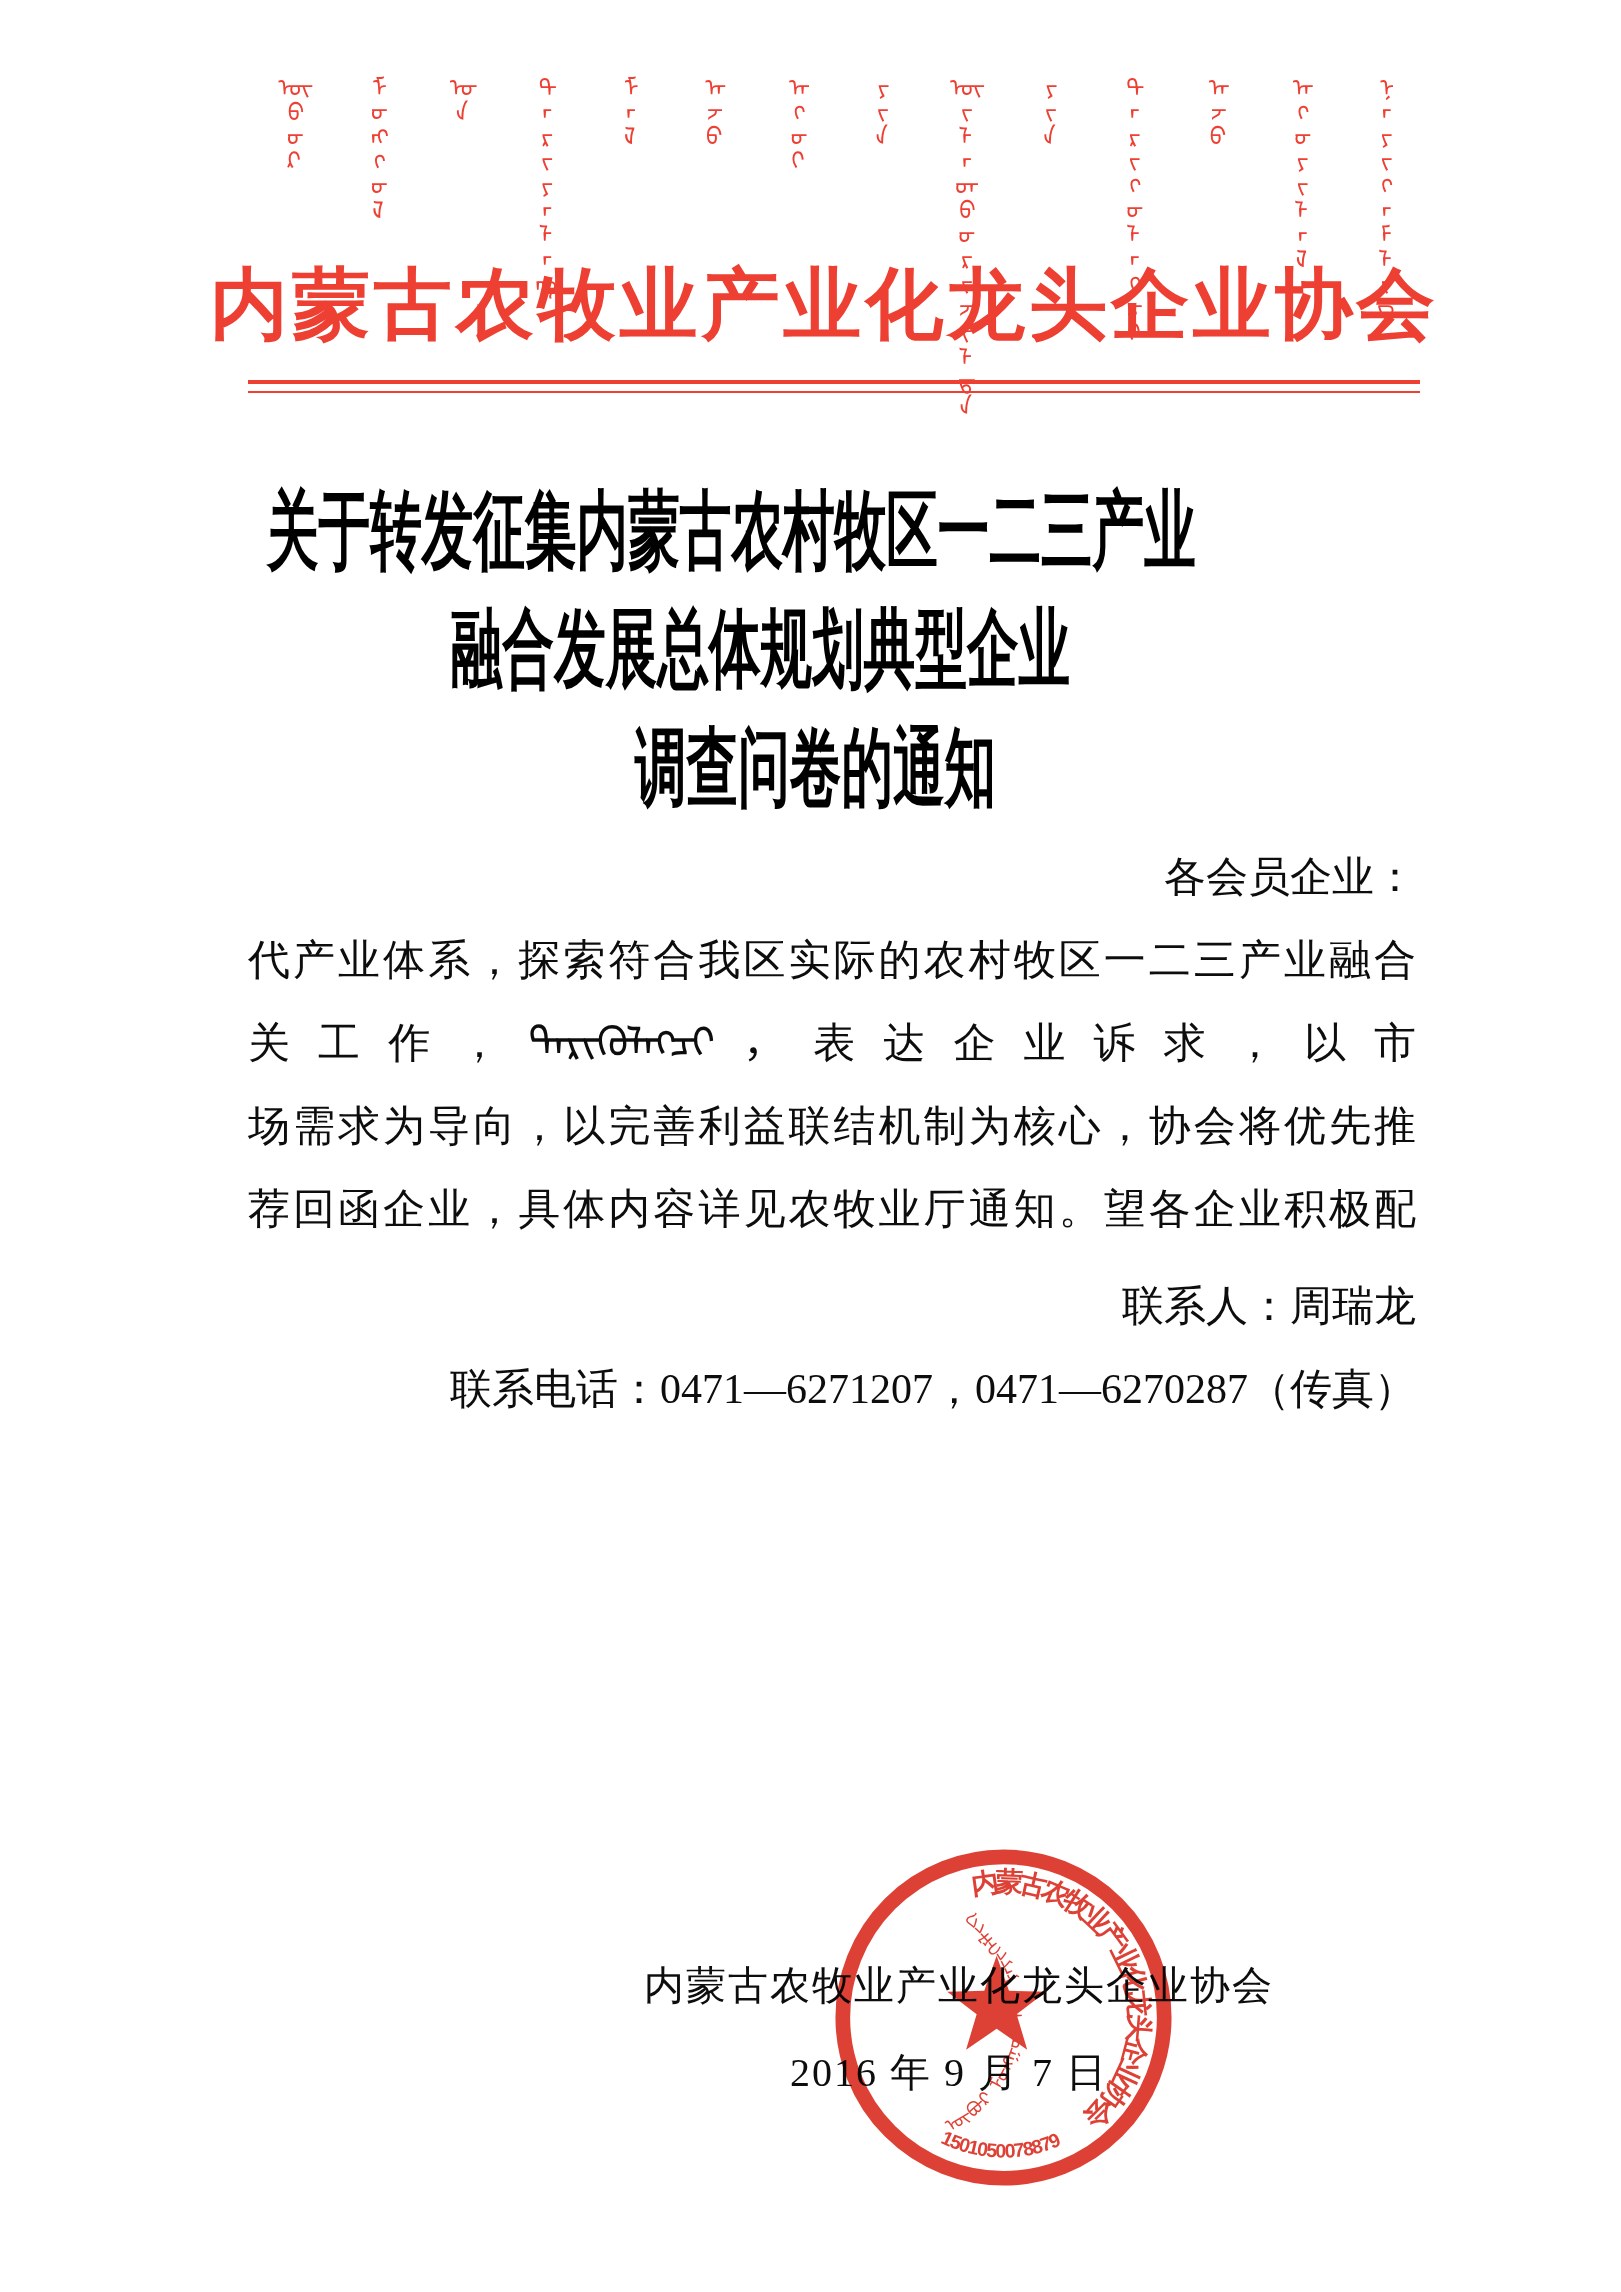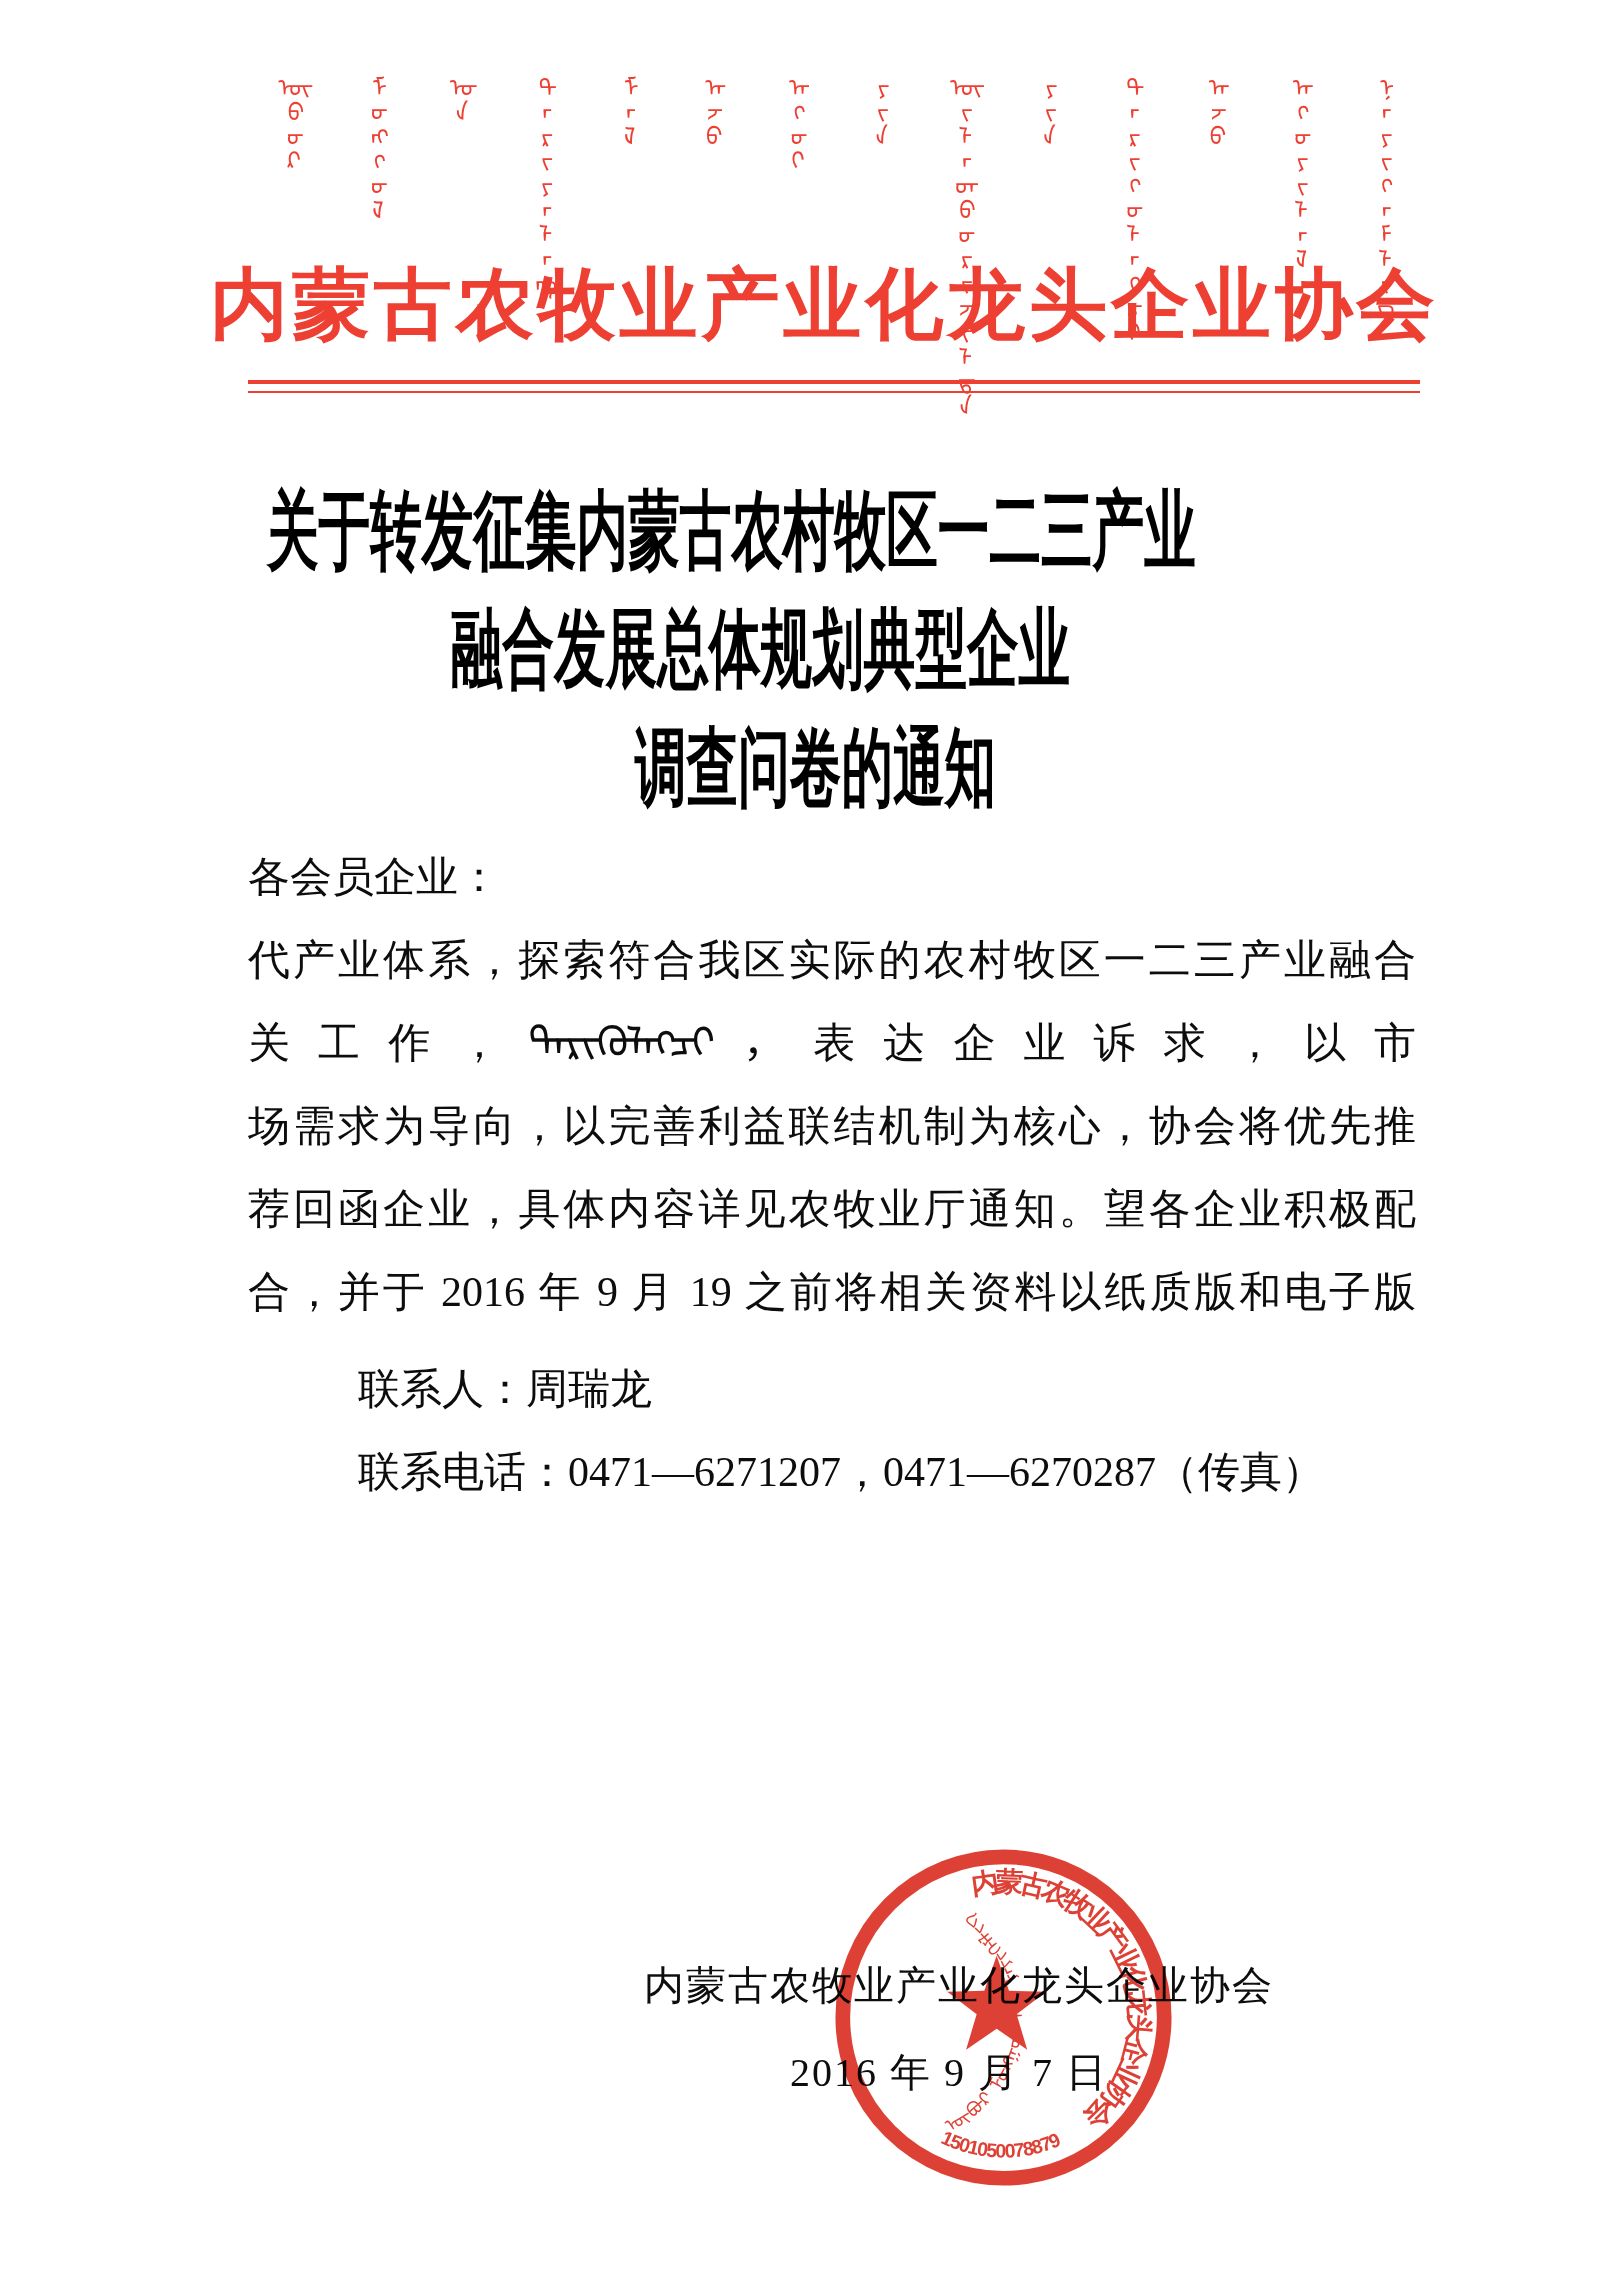--- a/index.html
+++ b/index.html
@@ -39,21 +39,21 @@
     font-family:"Liberation Serif","DejaVu Serif",serif;
   }
   .t1{left:267px;top:486px;}
   .t2{left:451px;top:604px;}
   .t3{left:635px;top:723px;}
   
   .body-block{
     position:absolute;left:248px;top:836px;width:1168px;
     font-size:42px;line-height:83px;color:#0d0d0d;
   }
-  .line{height:83px;white-space:nowrap;}
+  .line{height:83px;white-space:nowrap;text-align:right;}
   .jline{white-space:normal;text-align:justify;text-align-last:justify;}
   .indent{text-indent:110px;}
   .contacts{margin-top:13.7px;padding-left:110px;}
   
   .sig-org{
     position:absolute;left:644px;top:1958px;
     font-size:40px;letter-spacing:2px;color:#0d0d0d;white-space:nowrap;
   }
   .sig-date{
     position:absolute;left:790px;top:2045px;
@@ -98,21 +98,20 @@
   <div class="title-line t1">关于转发征集内蒙古农村牧区一二三产业</div>
   <div class="title-line t2">融合发展总体规划典型企业</div>
   <div class="title-line t3">调查问卷的通知</div>
 
   <div class="body-block">
     <div class="line">各会员企业：</div>
     <div class="line jline">代产业体系，探索符合我区实际的农村牧区一二三产业融合</div>
     <div class="line jline">关工作，ᠲᠡᠷᠢᠭᠦᠯᠡᠭᠴᠢ，表达企业诉求，以市</div>
     <div class="line jline">场需求为导向，以完善利益联结机制为核心，协会将优先推</div>
     <div class="line jline">荐回函企业，具体内容详见农牧业厅通知。望各企业积极配</div>
-    <div class="line jline">合，并于 2016 年 9 月 19 之前将相关资料以纸质版和电子版</div>
     <div class="contacts">
       <div class="line">联系人：周瑞龙</div>
       <div class="line">联系电话：0471—6271207，0471—6270287（传真）</div>
     </div>
   </div>
 
   <div class="sig-org">内蒙古农牧业产业化龙头企业协会</div>
   <div class="sig-date">2016 年 9 月 7 日</div>
 
   <svg class="seal" viewBox="0 0 348 348" aria-hidden="true">

